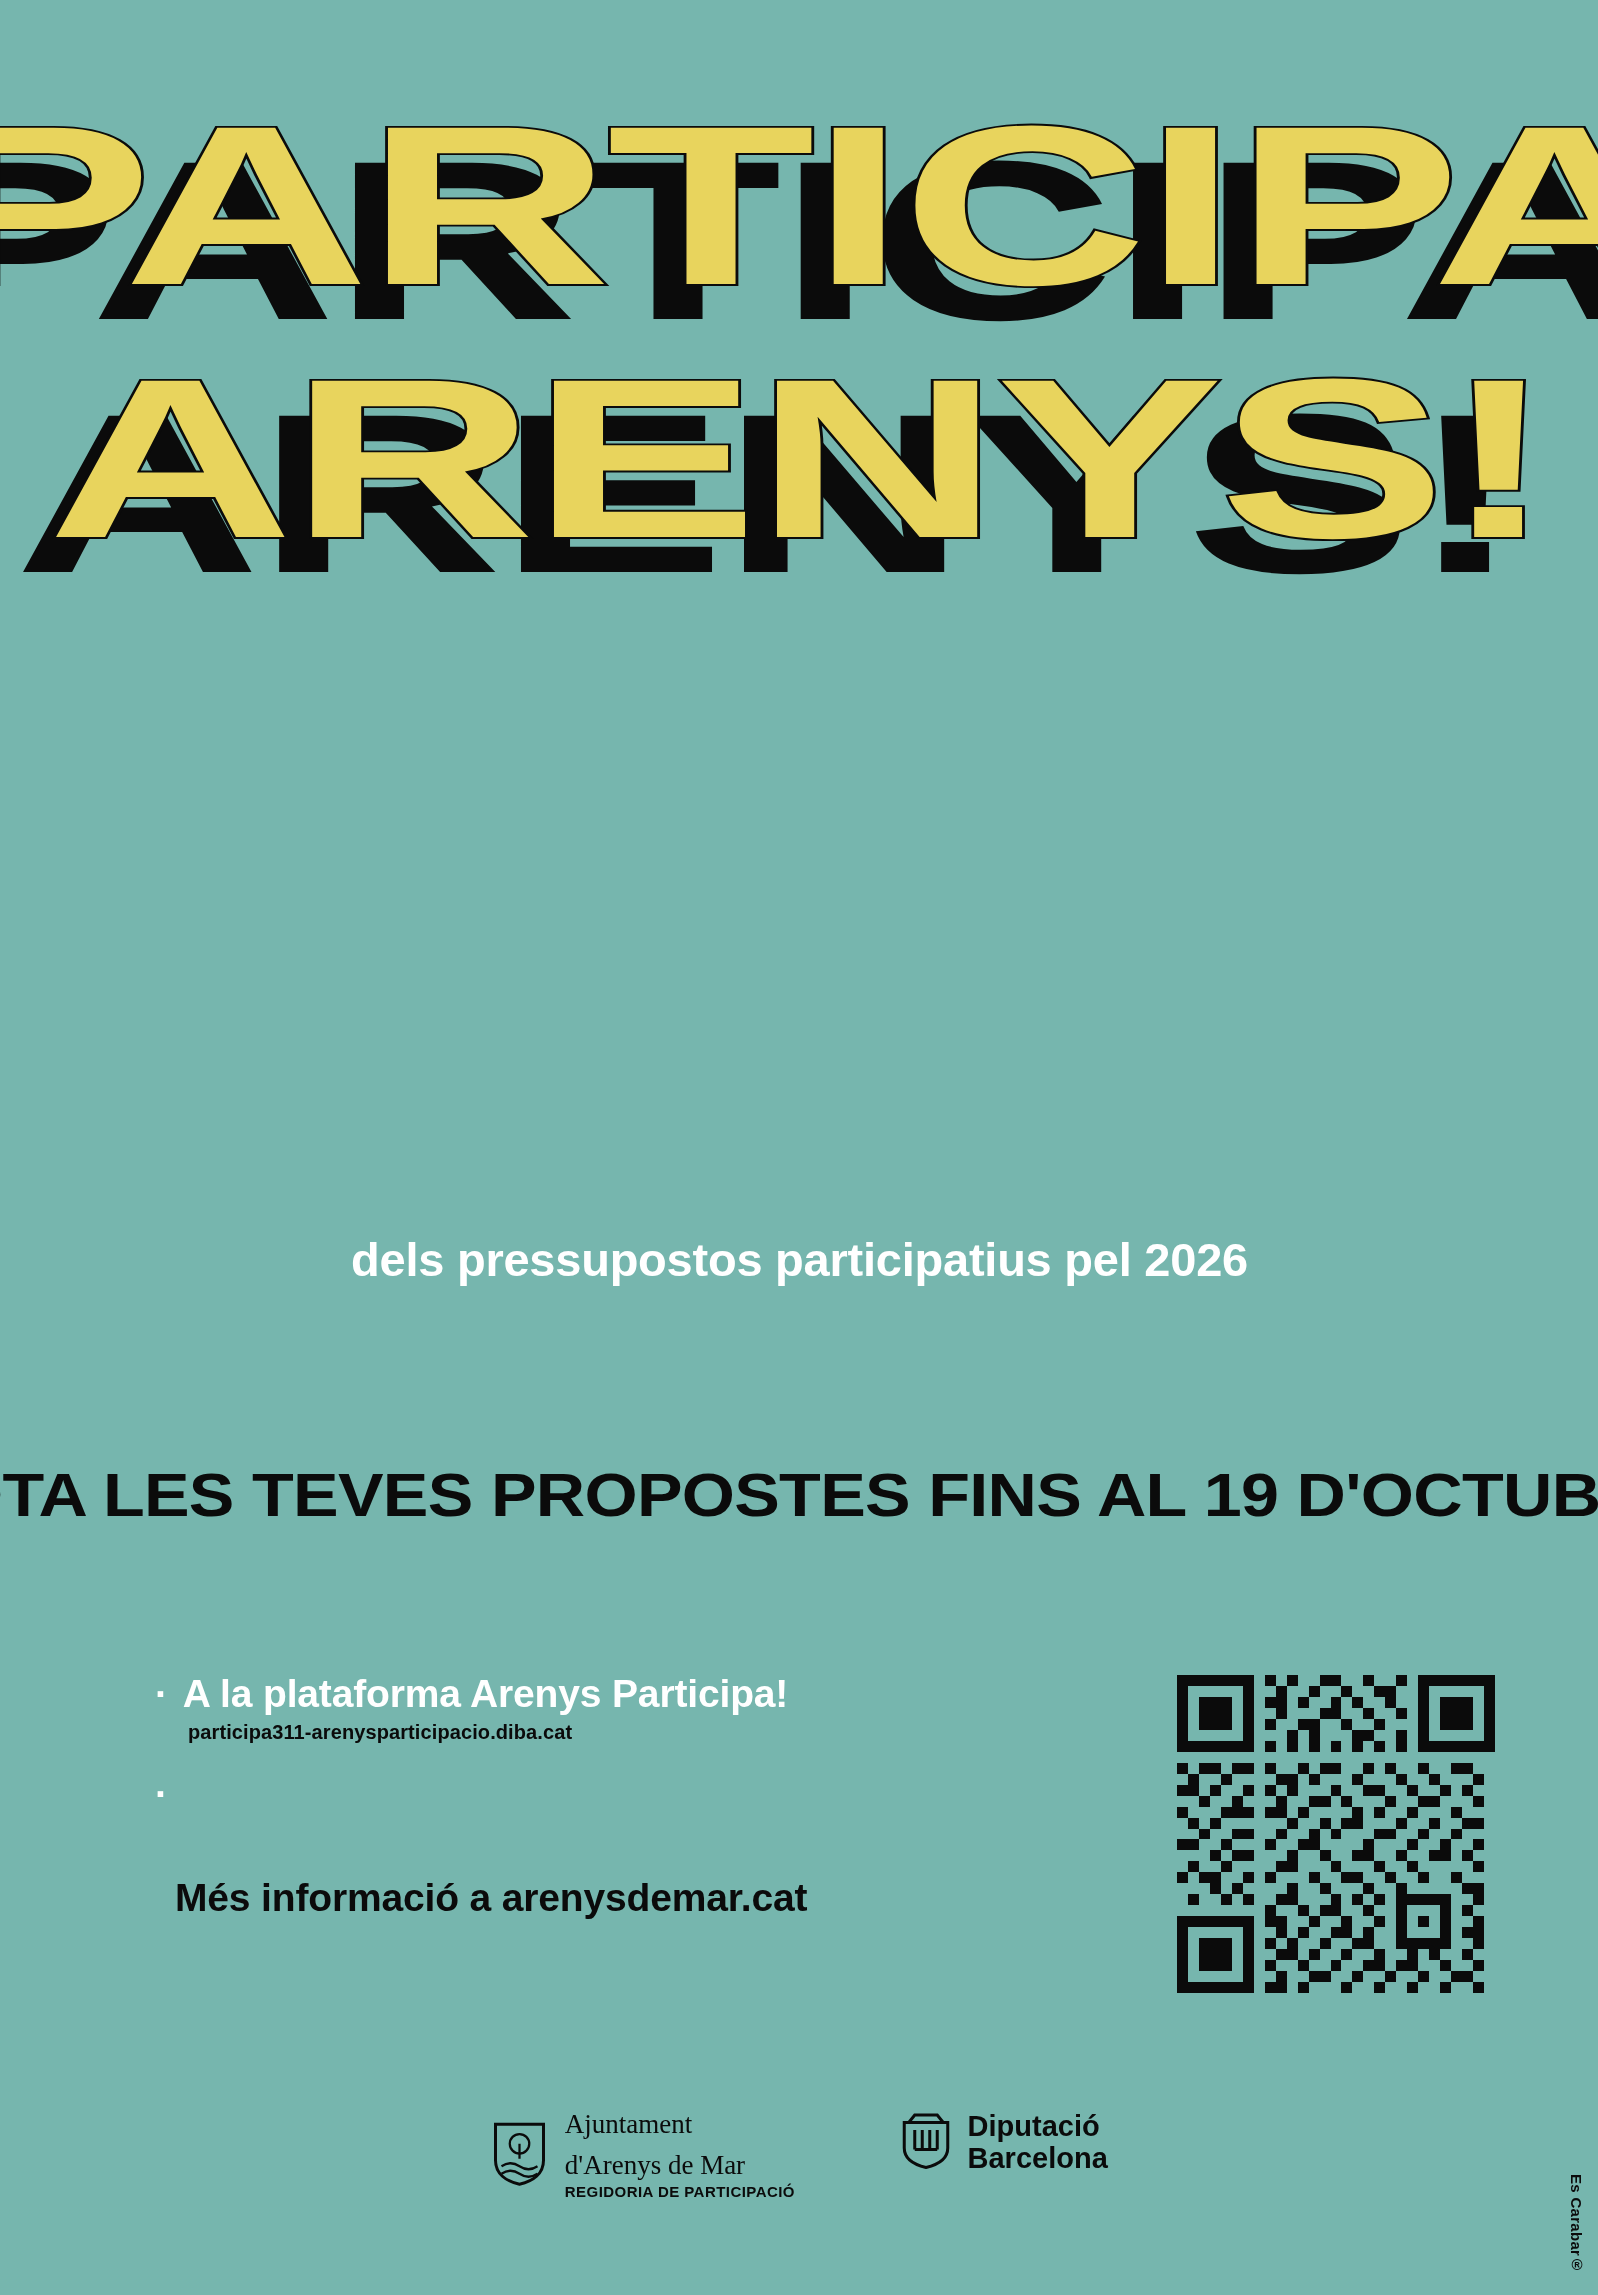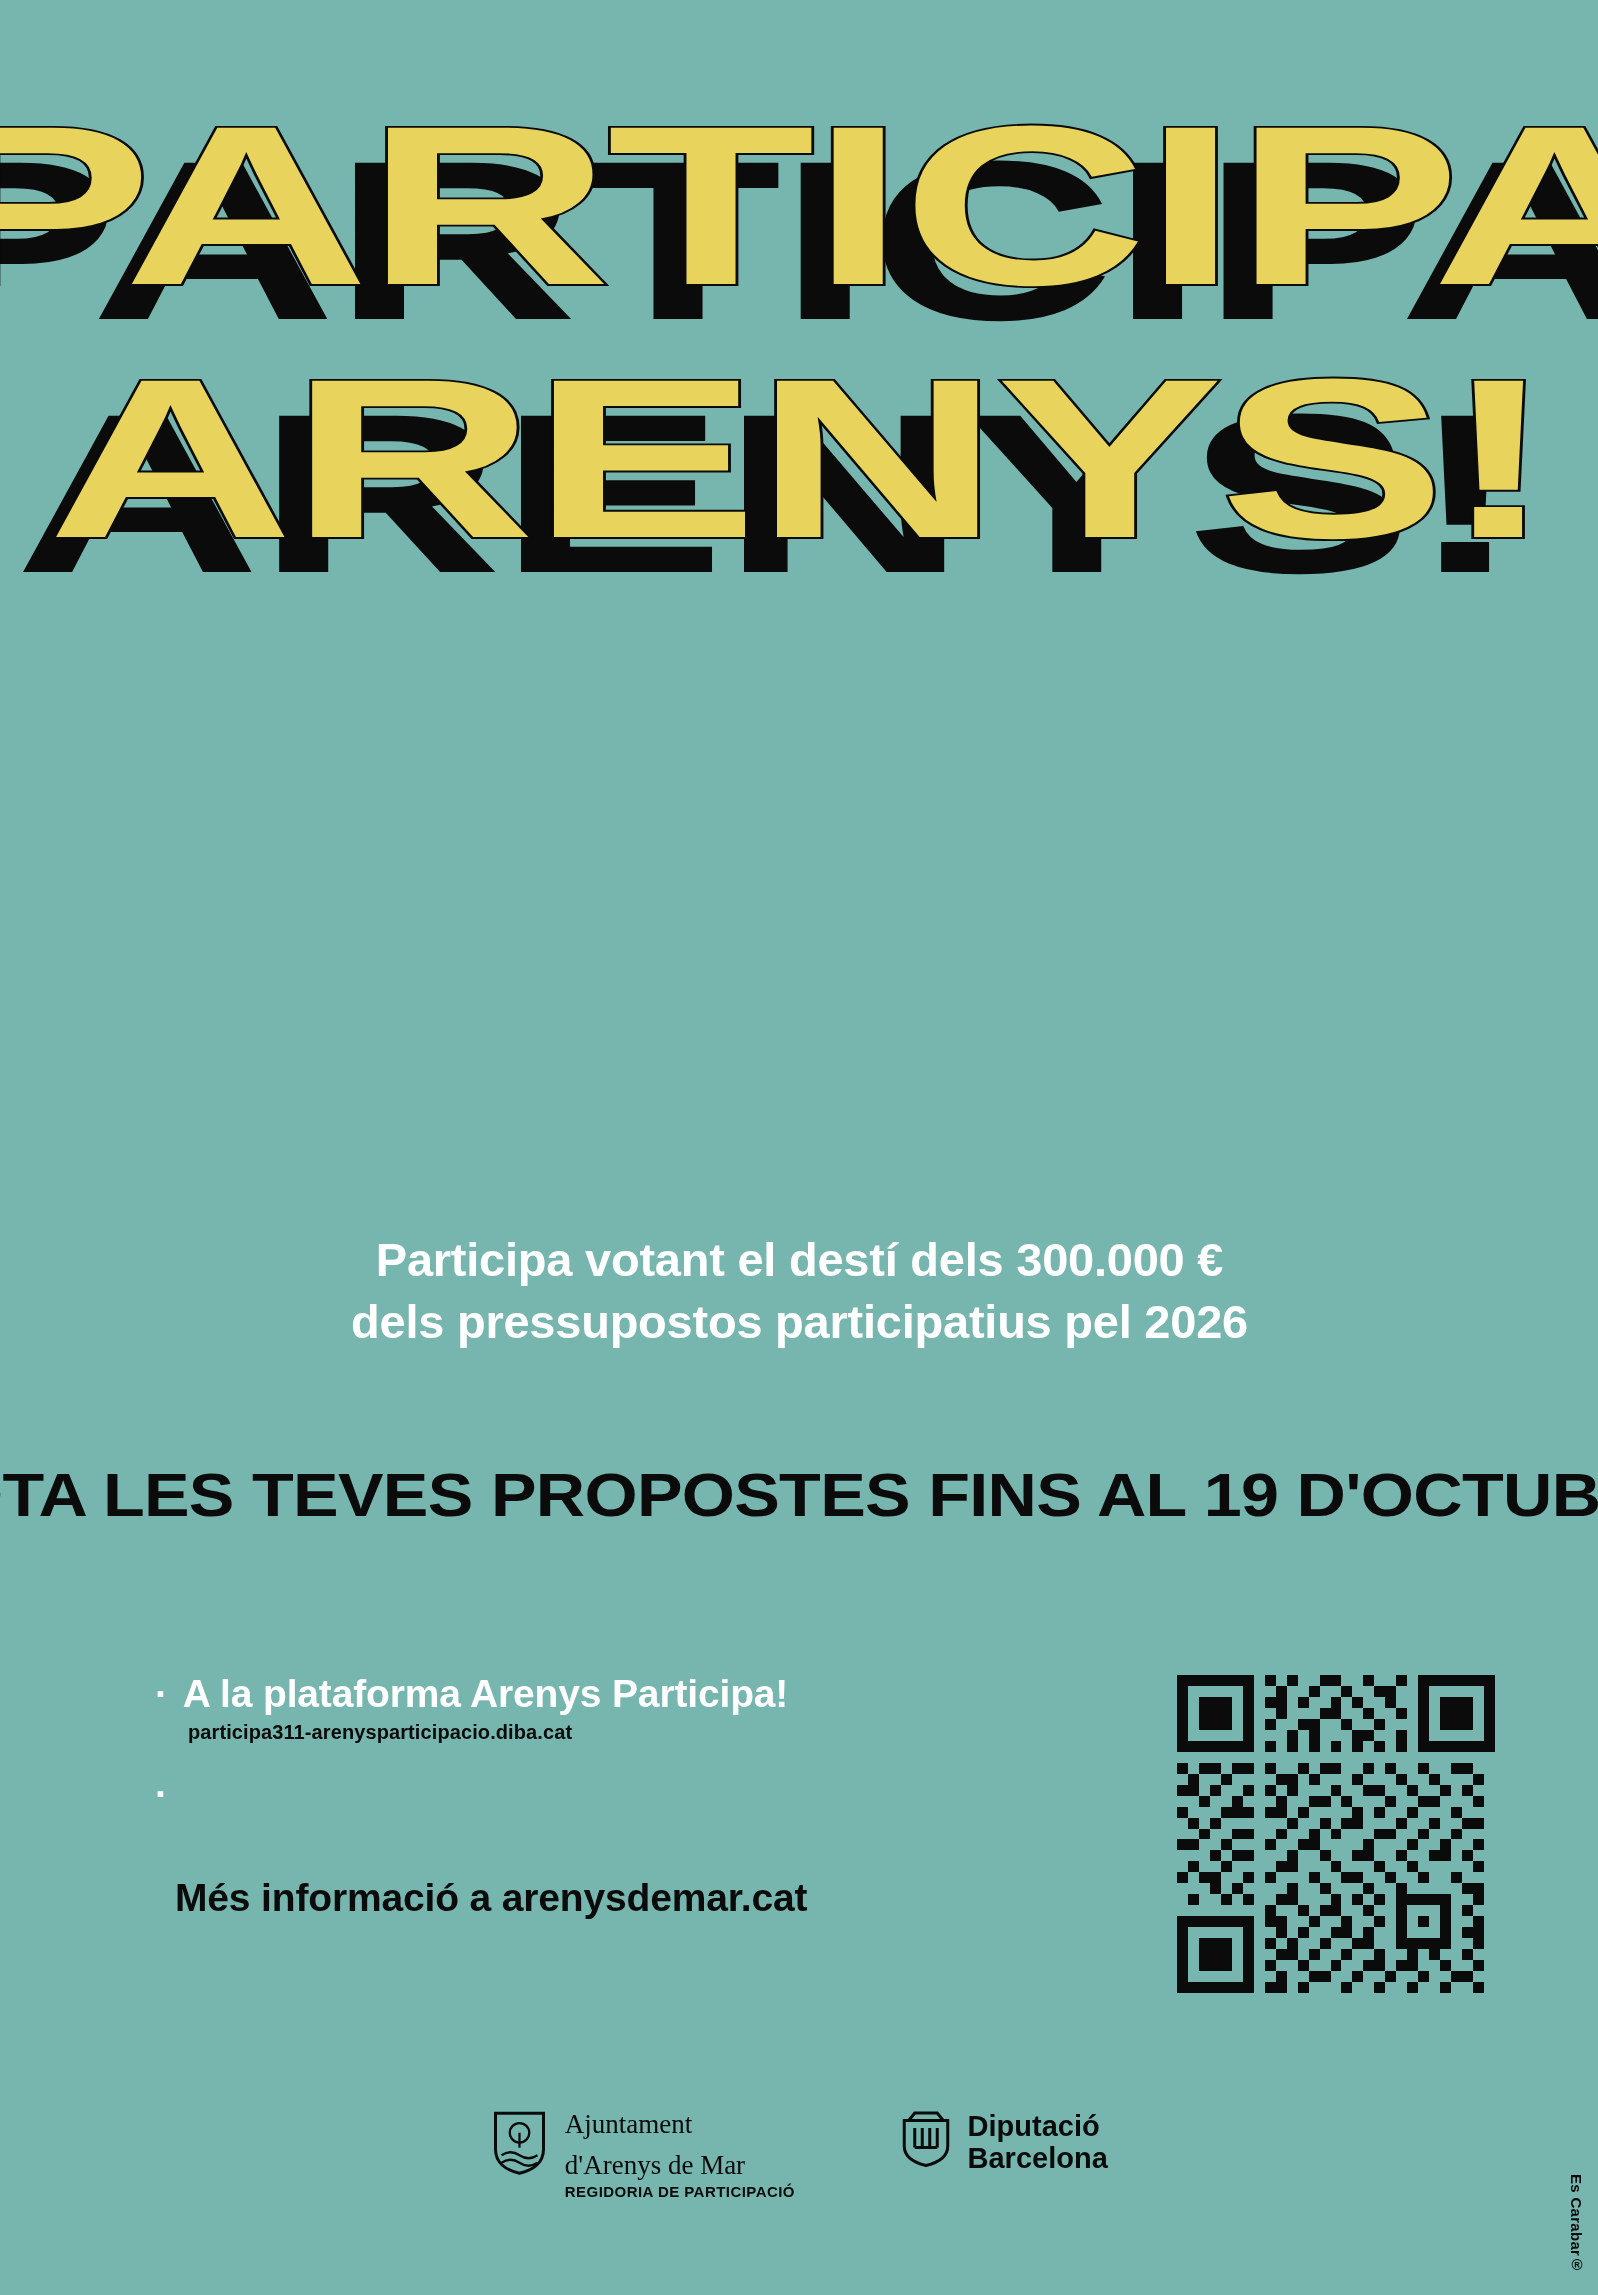--- a/index.html
+++ b/index.html
@@ -167,21 +167,21 @@
     left: 0;
     top: 2110px;
     width: 1599px;
     display: flex;
     justify-content: center;
     align-items: flex-start;
     gap: 106px;
   }
   .logo-unit {
     display: flex;
-    align-items: flex-start;
+    align-items: center;
     gap: 16.6px;
     color: #0b0b0b;
   }
   .logo-mark { flex: 0 0 auto; }
   .logo-text-1 {
     font-family: "Liberation Serif", serif;
     line-height: 1.06;
   }
   .logo-text-1 .l1 { font-size: 27px; }
   .logo-text-1 .l2 { font-size: 27px; margin-top: 12px; }
@@ -221,21 +221,20 @@
       <span class="shadow">PARTICIPA</span>
       <span class="face">PARTICIPA</span>
     </span>
     <span class="hl-line hl-2">
       <span class="shadow">ARENYS!</span>
       <span class="face">ARENYS!</span>
     </span>
   </div>
 
   <div class="subhead">
-    <div>Participa votant el destí dels 300.000 €</div>
     <div>dels pressupostos participatius pel 2026</div>
   </div>
 
   <div class="banner">VOTA LES TEVES PROPOSTES FINS AL 19 D'OCTUBRE</div>
 
   <div class="info-area">
 
     <div class="bullets">
       <div class="bullet">
         <span class="dot">·</span>

